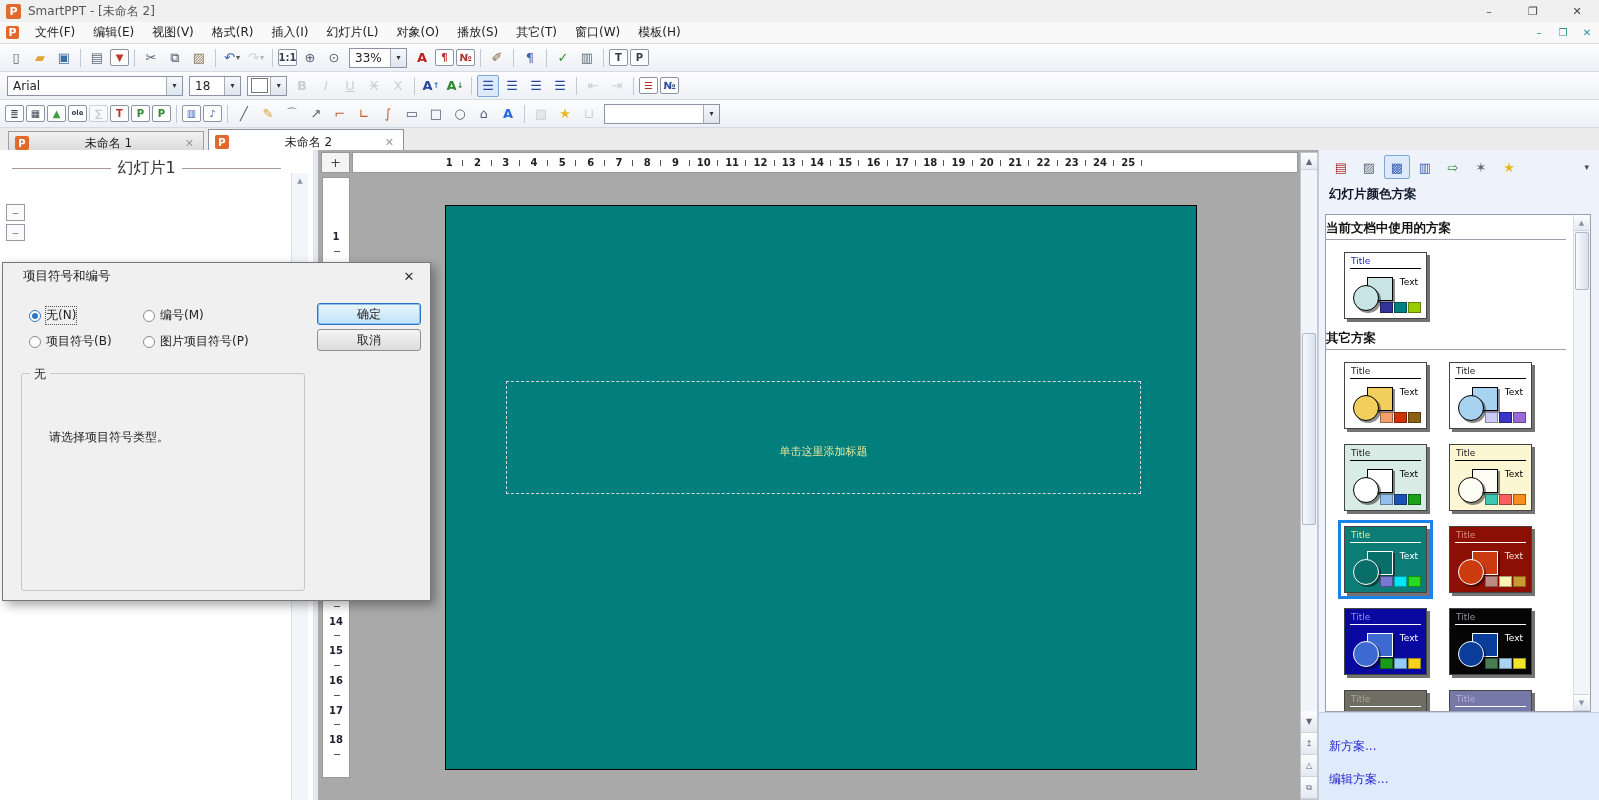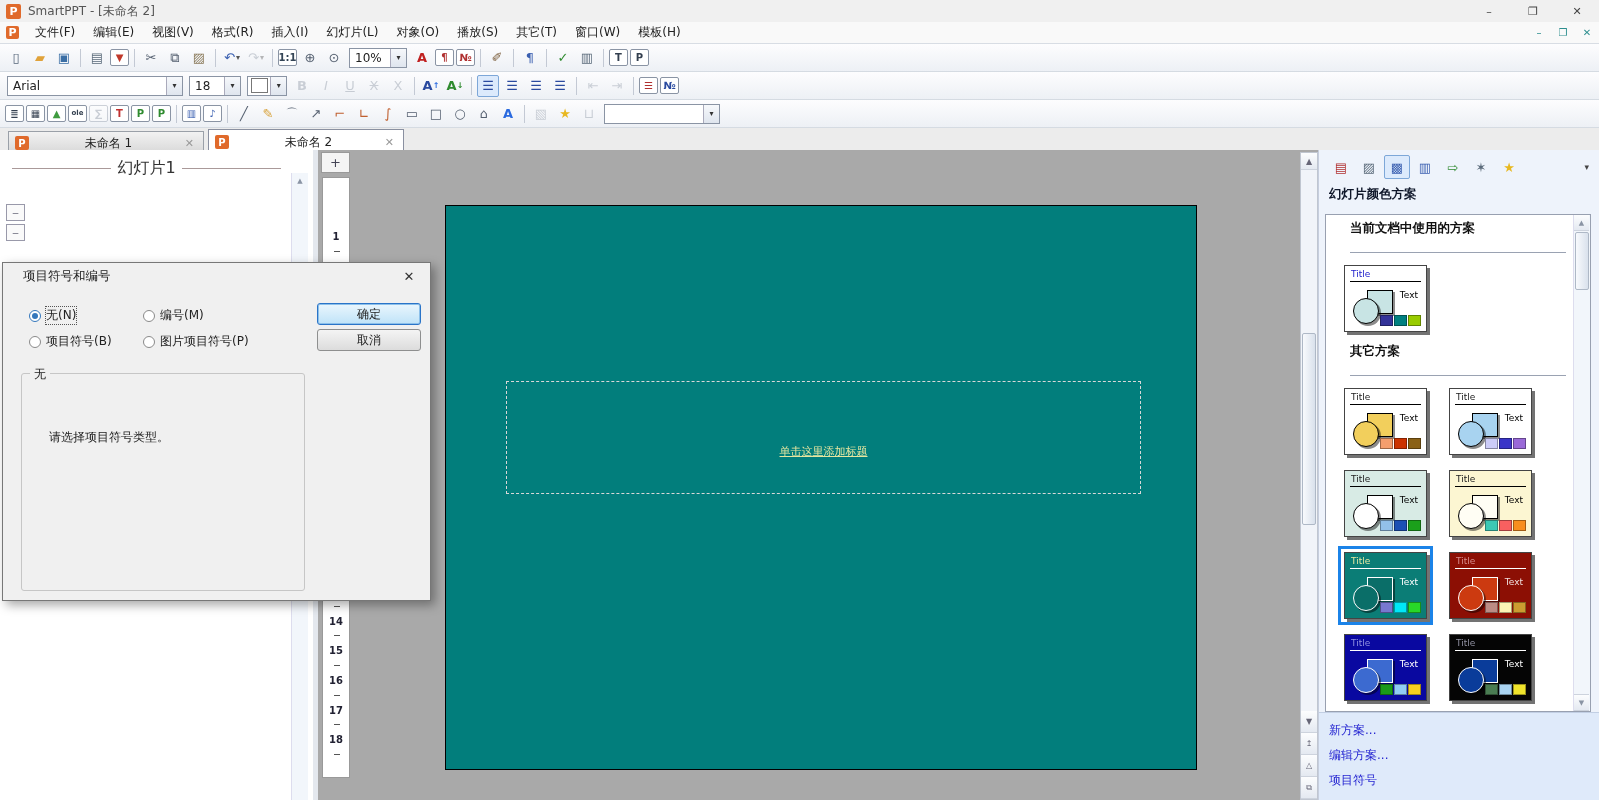--- a/index.html
+++ b/index.html
@@ -77,59 +77,59 @@
   .hruler .nums{white-space:nowrap;padding-left:82px;display:block;}
   .hruler .nums b{display:inline-block;width:28.3px;text-align:center;font-size:10px;font-weight:bold;color:#222;
     line-height:19px;position:relative;}
   .hruler .nums b::after{content:"";position:absolute;right:0;top:7px;width:1px;height:6px;background:#555;}
   .vruler{position:absolute;left:4px;top:27px;width:28px;bottom:22px;background:#fff;border:1px solid #999;box-sizing:border-box;overflow:hidden;}
   .vruler .nums{display:block;padding-top:44px;}
   .vruler .nums b{display:block;height:29.6px;text-align:center;font-size:10px;font-weight:bold;color:#223;
     line-height:29.6px;position:relative;}
   .vruler .nums b::after{content:"";position:absolute;left:11px;bottom:0;width:6px;height:1px;background:#555;}
   .slide{position:absolute;left:127px;top:55px;width:752px;height:565px;border:1px solid #000;box-sizing:border-box;}
-  .ph{position:absolute;border:1px dashed #d8d8d8;box-sizing:border-box;display:flex;justify-content:center;font-size:11px;text-decoration:underline;}
+  .ph{position:absolute;border:1px dashed #d8d8d8;box-sizing:border-box;display:flex;justify-content:center;font-size:11px;}
   .ph-title{left:60px;top:175px;width:635px;height:113px;align-items:center;padding-top:28px;}
   .ph-sub{left:110px;top:317px;width:528px;height:146px;align-items:flex-start;padding-top:24px;}
   .vscroll{position:absolute;right:0;top:2px;bottom:0;width:18px;background:#f1f4f9;border:1px solid #c0c6d0;box-sizing:border-box;}
   .vs-btn{width:16px;height:16px;display:flex;align-items:center;justify-content:center;font-size:8px;color:#667;
     background:linear-gradient(#fcfdfe,#e4e9f1);border-bottom:1px solid #cdd3dd;}
   .vs-thumb{position:absolute;left:1px;right:1px;top:180px;height:190px;background:linear-gradient(90deg,#f8fafd,#d9e1ec);
     border:1px solid #aeb8c6;border-radius:2px;}
   .vs-bottom{position:absolute;left:0;right:0;bottom:0;}
   .vs-bottom .vs-btn{height:21px;}
 
   
   .right-panel{position:absolute;right:0;top:0;width:281px;bottom:0;background:#eef3fb;border-left:1px solid #c6cede;box-sizing:border-box;}
   .rp-toolbar{height:30px;display:flex;align-items:center;padding:2px 6px 0 8px;}
   .rp-toolbar .tbtn{width:24px;height:22px;font-size:13px;}
   .rp-dd{margin-left:auto;color:#444;font-size:9px;padding-right:4px;}
   .rp-title{font-weight:bold;font-size:12.5px;padding:4px 0 2px 10px;color:#0f172a;}
   .rp-list{position:absolute;left:6px;right:8px;top:64px;bottom:88px;background:#fff;border:1px solid #98a0b0;overflow:hidden;}
-  .rp-sec{font-weight:bold;font-size:12.5px;margin:5px 24px 6px 24px;border-bottom:1px solid #9aa2b2;padding-bottom:15px;color:#111;}
+  .rp-sec{font-weight:bold;font-size:12.5px;margin:5px 24px 6px 0;border-bottom:1px solid #9aa2b2;padding-bottom:2px;color:#111;}
   .scheme-grid{display:flex;flex-wrap:wrap;padding-left:12px;column-gap:10px;row-gap:3px;width:230px;}
   .scheme-wrap{padding:6px;}
   .scheme-wrap.selected{border:3px solid #1b83e8;padding:3px;}
   .scheme{position:relative;width:83px;height:67px;border:1px solid #444;box-shadow:3px 3px 0 rgba(0,0,0,.55);
     box-sizing:border-box;overflow:hidden;}
   .s-title{font-size:9px;padding:3px 0 0 6px;}
   .s-line{height:1px;margin:2px 5px 0 5px;}
   .s-square{position:absolute;left:22px;top:24px;width:26px;height:24px;border:1px solid;box-shadow:2px 2px 0 rgba(0,0,0,.45);box-sizing:border-box;}
   .s-circle{position:absolute;left:8px;top:32px;width:26px;height:26px;border-radius:50%;border:1px solid;box-shadow:2px 2px 0 rgba(0,0,0,.45);box-sizing:border-box;}
   .s-text{position:absolute;right:8px;top:24px;font-size:9px;}
   .s-swatches{position:absolute;right:5px;bottom:5px;display:flex;}
   .s-swatches i{width:13px;height:11px;border:1px solid rgba(0,0,0,.35);margin-left:1px;box-sizing:border-box;}
   .rp-scroll{position:absolute;right:0;top:0;bottom:0;width:16px;background:#f2f6fb;border-left:1px solid #dde;}
   .rp-scroll .sb{width:15px;height:15px;display:flex;align-items:center;justify-content:center;font-size:7px;color:#8a94a4;
     background:linear-gradient(#fcfdfe,#e4e9f1);border-bottom:1px solid #cdd3dd;}
   .rp-scroll .sb.bottom{position:absolute;bottom:0;left:0;border-top:1px solid #cdd3dd;}
   .rp-scroll .thumb{position:absolute;left:1px;right:1px;top:17px;height:56px;background:linear-gradient(90deg,#f8fafd,#d9e1ec);
     border:1px solid #aeb8c6;border-radius:2px;}
   .rp-links{position:absolute;left:0;right:0;bottom:0;height:88px;background:#dfeafa;border-top:1px solid #c2cfe4;padding:9px 0 0 10px;box-sizing:border-box;}
-  .rp-link{display:block;color:#1f1fd0;font-size:12px;margin-bottom:8px;}
+  .rp-link{display:block;color:#1f1fd0;font-size:12px;margin-bottom:8px;margin-top:16px;}
 
   
   .dialog{position:absolute;left:2px;top:112px;width:427px;height:337px;background:#f0f0f0;border:1px solid #777;
     box-shadow:4px 4px 10px rgba(0,0,0,.35);z-index:50;}
   .dlg-title{height:26px;display:flex;align-items:center;padding:0 6px 0 20px;font-size:12.5px;color:#222;}
   .dlg-close{margin-left:auto;width:30px;text-align:center;font-size:13px;color:#333;}
   .grp{position:absolute;border:1px solid #c6c6c6;border-radius:3px;box-sizing:border-box;}
   .grp-label{position:absolute;top:-8px;left:8px;background:#f0f0f0;padding:0 4px;font-size:12px;}
   .grp-type{left:18px;top:38px;width:284px;height:57px;}
   .grp-none{left:18px;top:110px;width:284px;height:218px;}
@@ -199,21 +199,21 @@
         <span class="tbtn" style="color: rgb(138, 122, 90);">▨</span>
         <span class="tbtn sep"></span>
         <span class="tbtn dd" style="color: rgb(58, 95, 176);">↶</span>
         <span class="tbtn disabled dd" style="color: rgb(136, 146, 160);">↷</span>
         <span class="tbtn sep"></span>
         <span class="tbtn framed" style="color: rgb(51, 68, 85);">1:1</span>
         <span class="tbtn" style="color: rgb(85, 96, 112);">⊕</span>
         <span class="tbtn" style="color: rgb(85, 96, 112);">⊙</span>
       </span>
     <span class="combo" style="width:58px;">
-      <span>10%</span>
+      <span>33%</span>
       <span class="dd-btn">▾</span>
     </span>
     <span class="tgroup">
 
     <span class="tbtn bold" style="color: rgb(192, 32, 32);">A</span>
         <span class="tbtn framed" style="color: rgb(176, 48, 48);">¶</span>
         <span class="tbtn framed" style="color: rgb(176, 48, 48);">№</span>
         <span class="tbtn sep"></span>
         <span class="tbtn" style="color: rgb(122, 92, 58);">✐</span>
         <span class="tbtn sep"></span>
@@ -323,20 +323,23 @@
       <div class="outline-header">幻灯片1</div>
       <span class="collapse-box" style="top:54px;">−</span>
       <span class="collapse-box" style="top:74px;">−</span>
       <div class="lp-scroll">
         <span class="sb">▲</span>
       </div>
     </div>
 
     <div class="main">
       <span class="corner-btn">+</span>
+      <div class="hruler">
+        <span class="nums"><b>1</b><b>2</b><b>3</b><b>4</b><b>5</b><b>6</b><b>7</b><b>8</b><b>9</b><b>10</b><b>11</b><b>12</b><b>13</b><b>14</b><b>15</b><b>16</b><b>17</b><b>18</b><b>19</b><b>20</b><b>21</b><b>22</b><b>23</b><b>24</b><b>25</b></span>
+      </div>
       <div class="vruler">
         <span class="nums">
             <b>1</b>
             <b>2</b>
             <b>3</b>
             <b>4</b>
             <b>5</b>
             <b>6</b>
             <b>7</b>
             <b>8</b>

